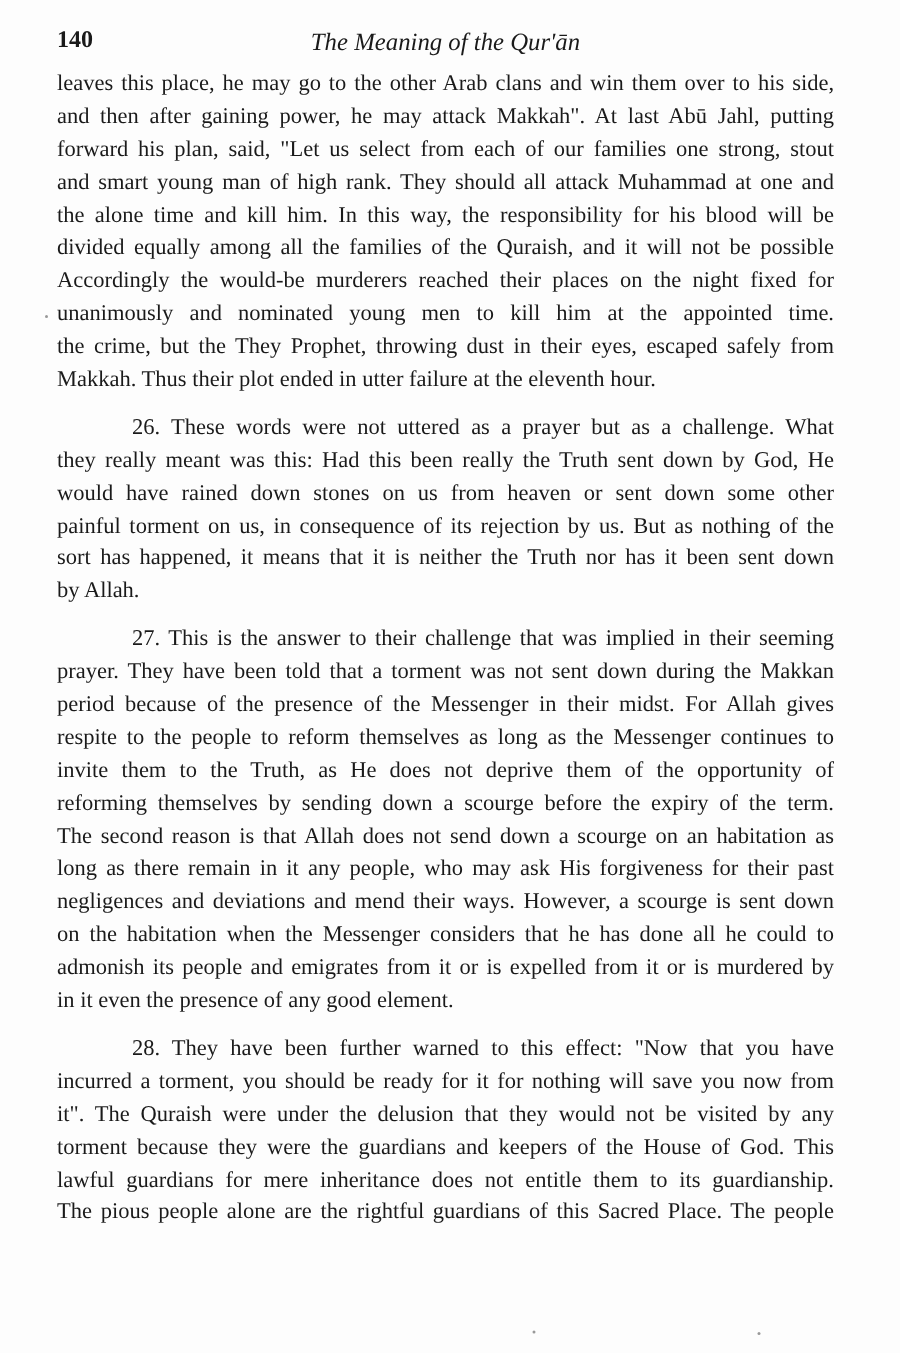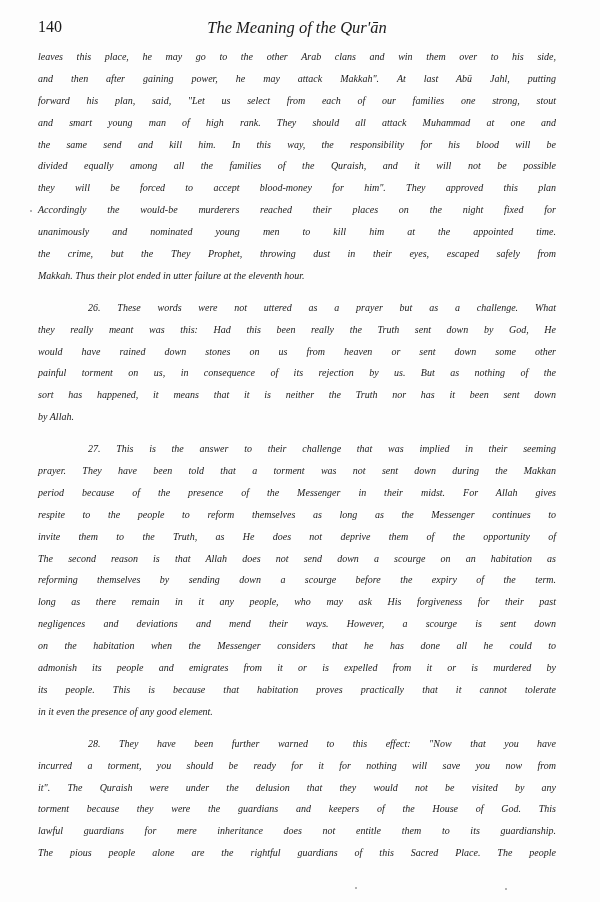--- a/index.html
+++ b/index.html
@@ -3,26 +3,26 @@
 <meta charset="utf-8">
 <style>
   html, body { margin: 0; padding: 0; background: #ffffff; }
   body {
     width: 600px; height: 902px; overflow: hidden; position: relative;
     font-family: "Liberation Serif", "DejaVu Serif", serif;
     color: #1a1a1a;
   }
   .page { position: absolute; left: 0; top: 0; width: 600px; height: 902px; background: #fdfdfd; }
   .header { position: absolute; top: 18px; left: 38px; width: 518px; height: 22px; }
-  .page-number { position: absolute; left: 0; top: 0; font-size: 16px; font-weight: normal; }
+  .page-number { position: absolute; left: 0; top: 0; font-size: 16px; font-weight: bold; }
   .running-title { position: absolute; left: 0; right: 0; top: 0; text-align: center; font-style: italic; font-size: 16.5px; }
   .body { position: absolute; left: 38px; top: 46px; width: 518px; }
   .line {
-    display: block; height: 21.9px; line-height: 21.9px; font-size: 10px;
-    white-space: nowrap; text-align: justify; text-align-last: justify; font-style: italic;
+    display: block; height: 21.9px; line-height: 21.9px; font-size: 15px;
+    white-space: nowrap; text-align: justify; text-align-last: justify;
   }
   .line.last { text-align-last: left; }
   .line.indent { padding-left: 50px; }
   .para-gap { height: 10px; }
   .speck { position: absolute; width: 2px; height: 2px; background: #999; border-radius: 50%; }
 </style>
 </head>
 <body>
 
 <div class="page">
@@ -30,23 +30,22 @@
     <span class="page-number">140</span>
     <span class="running-title">The  Meaning of the Qur'ān</span>
   </div>
 
   <div class="body">
     <div>
       <span class="line">leaves this place, he may go to the other Arab clans and win them over to his side,</span>
       <span class="line">and then after gaining power, he may attack Makkah". At last Abū Jahl, putting</span>
       <span class="line">forward his plan, said, "Let us select from each of our families one strong, stout</span>
       <span class="line">and smart young man of high rank. They should all attack Muhammad at one and</span>
-      <span class="line">the same send and kill him. In this way, the responsibility for his blood will be</span>
+      <span class="line">the alone time and kill him. In this way, the responsibility for his blood will be</span>
       <span class="line">divided equally among all the families of the Quraish, and it will not be possible</span>
-      <span class="line">they will be forced to accept blood-money for him". They approved this plan</span>
       <span class="line">Accordingly the would-be murderers reached their places on the night fixed for</span>
       <span class="line">unanimously and nominated young men to kill him at the appointed time.</span>
       <span class="line">the crime, but the They Prophet, throwing dust in their eyes, escaped safely from</span>
       <span class="line last">Makkah. Thus their plot ended in utter failure at the eleventh hour.</span>
     </div>
     <div class="para-gap"></div>
 
     <div>
       <span class="line indent">26. These words were not uttered as a prayer but as a challenge. What</span>
       <span class="line">they really meant was this: Had this been really the Truth sent down by God, He</span>
@@ -56,27 +55,26 @@
       <span class="line last">by Allah.</span>
     </div>
     <div class="para-gap"></div>
 
     <div>
       <span class="line indent">27. This is the answer to their challenge that was implied in their seeming</span>
       <span class="line">prayer. They have been told that a torment was not sent down during the Makkan</span>
       <span class="line">period because of the presence of the Messenger in their midst. For Allah gives</span>
       <span class="line">respite to the people to reform themselves as long as the Messenger continues to</span>
       <span class="line">invite them to the Truth, as He does not deprive them of the opportunity of</span>
+      <span class="line">reforming themselves by sending down a scourge before the expiry of the term.</span>
       <span class="line">The second reason is that Allah does not send down a scourge on an habitation as</span>
-      <span class="line">reforming themselves by sending down a scourge before the expiry of the term.</span>
       <span class="line">long as there remain in it any people, who may ask His forgiveness for their past</span>
       <span class="line">negligences and deviations and mend their ways. However, a scourge is sent down</span>
       <span class="line">on the habitation when the Messenger considers that he has done all he could to</span>
       <span class="line">admonish its people and emigrates from it or is expelled from it or is murdered by</span>
-      <span class="line">its people. This is because that habitation proves practically that it cannot tolerate</span>
       <span class="line last">in it even the presence of any good element.</span>
     </div>
     <div class="para-gap"></div>
 
     <div>
       <span class="line indent">28. They have been further warned to this effect: "Now that you have</span>
       <span class="line">incurred a torment, you should be ready for it for nothing will save you now from</span>
       <span class="line">it". The Quraish were under the delusion that they would not be visited by any</span>
       <span class="line">torment because they were the guardians and keepers of the House of God. This</span>
       <span class="line">lawful guardians for mere inheritance does not entitle them to its guardianship.</span>

